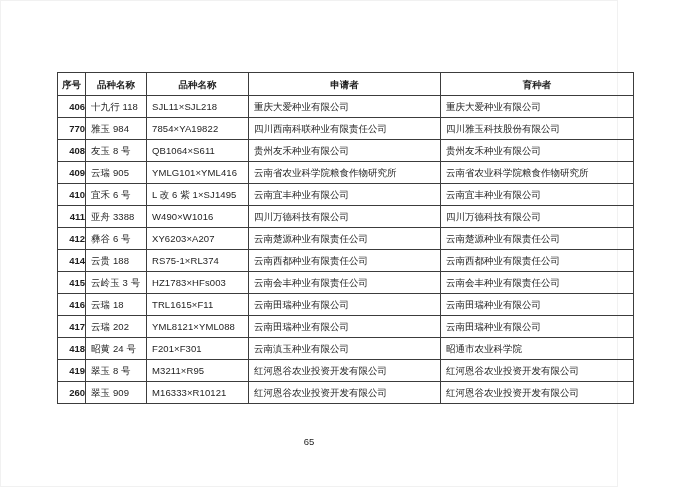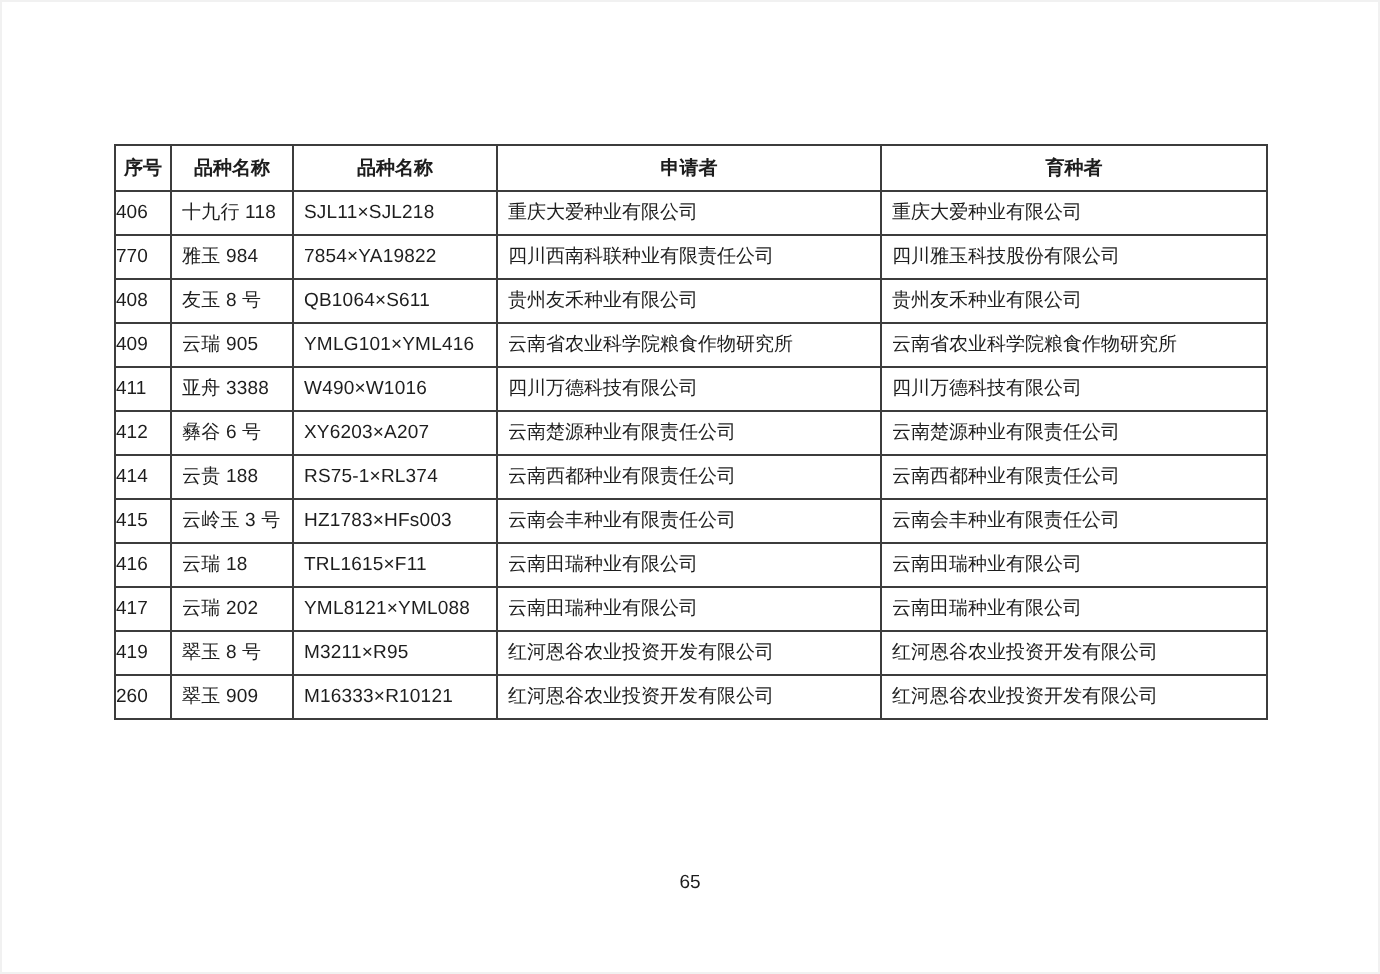--- a/index.html
+++ b/index.html
@@ -5,21 +5,21 @@
   html,body{margin:0;padding:0;}
   body{
     width:690px;height:487px;
     background:#ffffff;
     font-family:"Liberation Sans","DejaVu Sans",sans-serif;
     color:#1d1d1d;
     position:relative;
     overflow:hidden;
   }
   .sheet{
-    position:absolute;left:0;top:0;width:690px;height:487px;
+    position:absolute;left:0;top:0;width:618px;height:487px;
     background:#ffffff;
     box-shadow:inset 0 0 0 1px #f1f1f1;
   }
   table.variety-table{
     position:absolute;
     left:57px;top:72px;
     width:576px;
     border-collapse:collapse;
     table-layout:fixed;
   }
@@ -36,23 +36,23 @@
     color:#1d1d1d;
   }
   .variety-table th{
     font-weight:700;
     text-align:center;
     padding:0;
     height:22px;
     font-size:9.5px;
   }
   .variety-table td.c-no{
-    text-align:left;
+    text-align:right;
     padding:0;
-    font-weight:400;
+    font-weight:700;
   }
   .variety-table td.c-name,.variety-table td.c-source{
     letter-spacing:0.1px;
   }
   .page-number{
     position:absolute;
     left:0;right:0;
     top:436px;
     text-align:center;
     font-size:9.5px;
@@ -104,20 +104,27 @@
           <td class="c-breeder">贵州友禾种业有限公司</td>
         </tr>
         <tr>
           <td class="c-no">409</td>
           <td class="c-name">云瑞 905</td>
           <td class="c-source">YMLG101×YML416</td>
           <td class="c-applicant">云南省农业科学院粮食作物研究所</td>
           <td class="c-breeder">云南省农业科学院粮食作物研究所</td>
         </tr>
         <tr>
+          <td class="c-no">410</td>
+          <td class="c-name">宜禾 6 号</td>
+          <td class="c-source">L 改 6 紫 1×SJ1495</td>
+          <td class="c-applicant">云南宜丰种业有限公司</td>
+          <td class="c-breeder">云南宜丰种业有限公司</td>
+        </tr>
+        <tr>
           <td class="c-no">411</td>
           <td class="c-name">亚舟 3388</td>
           <td class="c-source">W490×W1016</td>
           <td class="c-applicant">四川万德科技有限公司</td>
           <td class="c-breeder">四川万德科技有限公司</td>
         </tr>
         <tr>
           <td class="c-no">412</td>
           <td class="c-name">彝谷 6 号</td>
           <td class="c-source">XY6203×A207</td>
@@ -146,20 +153,27 @@
           <td class="c-breeder">云南田瑞种业有限公司</td>
         </tr>
         <tr>
           <td class="c-no">417</td>
           <td class="c-name">云瑞 202</td>
           <td class="c-source">YML8121×YML088</td>
           <td class="c-applicant">云南田瑞种业有限公司</td>
           <td class="c-breeder">云南田瑞种业有限公司</td>
         </tr>
         <tr>
+          <td class="c-no">418</td>
+          <td class="c-name">昭黄 24 号</td>
+          <td class="c-source">F201×F301</td>
+          <td class="c-applicant">云南滇玉种业有限公司</td>
+          <td class="c-breeder">昭通市农业科学院</td>
+        </tr>
+        <tr>
           <td class="c-no">419</td>
           <td class="c-name">翠玉 8 号</td>
           <td class="c-source">M3211×R95</td>
           <td class="c-applicant">红河恩谷农业投资开发有限公司</td>
           <td class="c-breeder">红河恩谷农业投资开发有限公司</td>
         </tr>
         <tr>
           <td class="c-no">260</td>
           <td class="c-name">翠玉 909</td>
           <td class="c-source">M16333×R10121</td>

